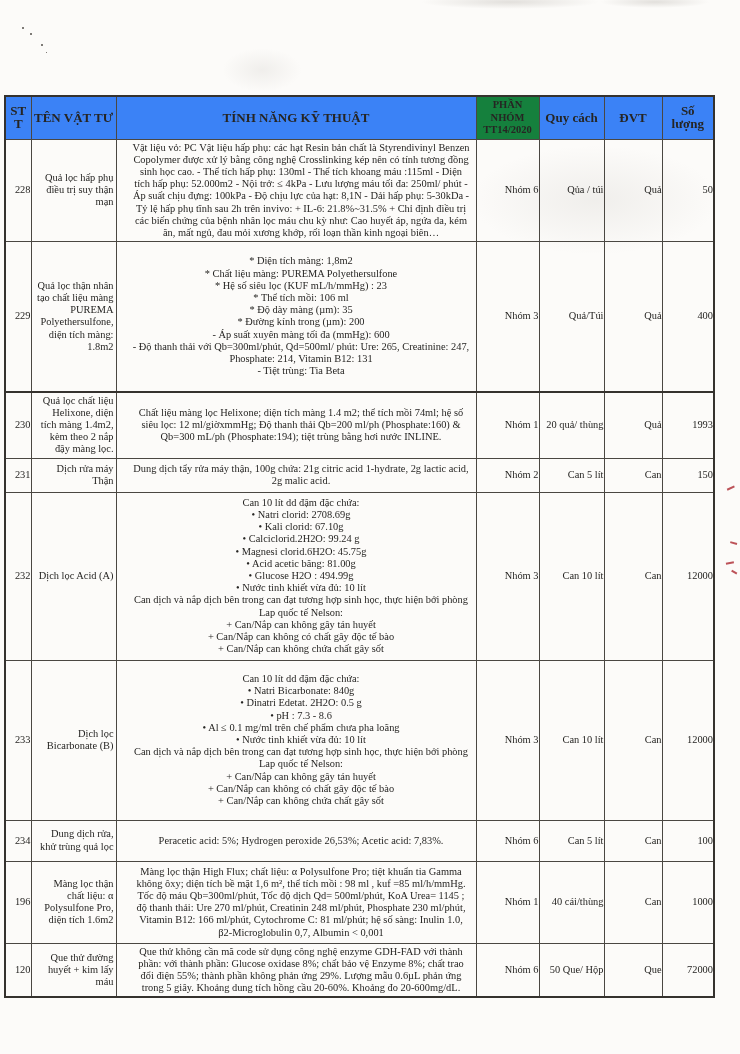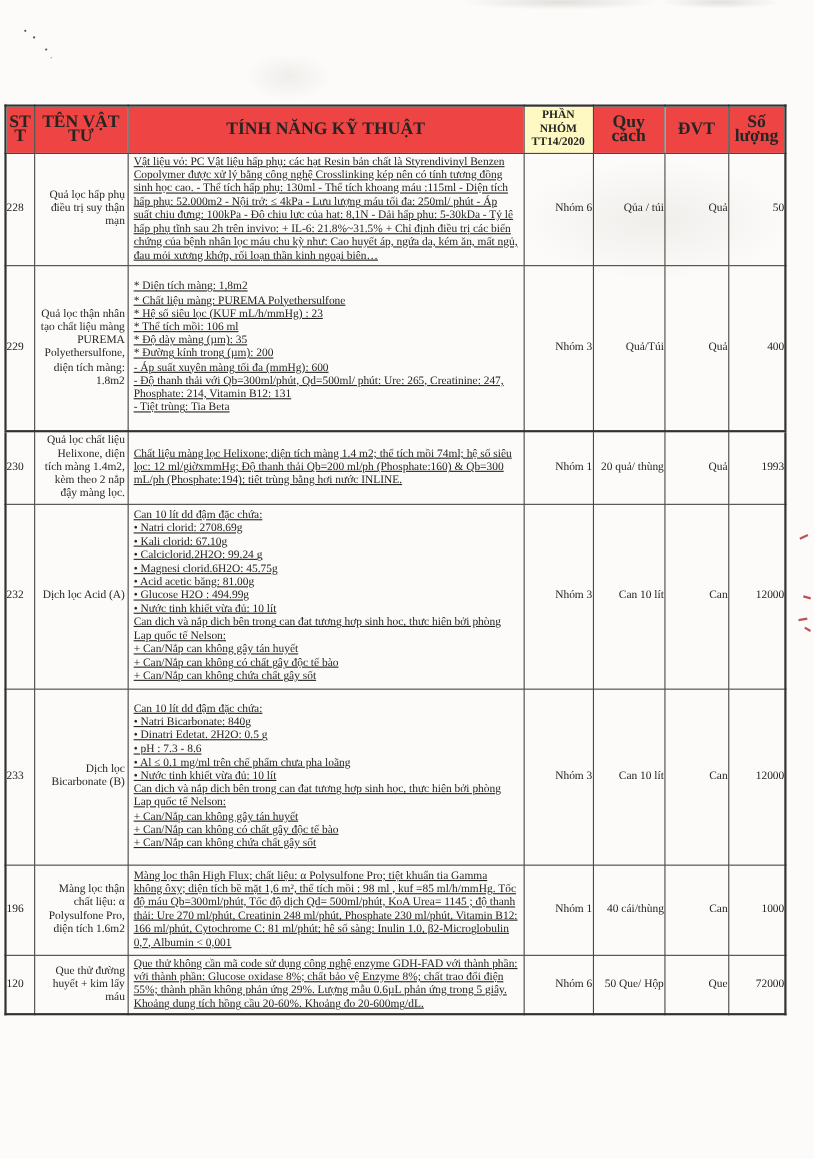--- a/index.html
+++ b/index.html
@@ -20,28 +20,28 @@
   table.spec-table {
     position:absolute; left:4px; top:95px; width:709px;
     border-collapse:collapse; table-layout:fixed;
     border:2px solid #35322e;
   }
   .spec-table th, .spec-table td {
     border:1px solid #4a4742; overflow:hidden;
     vertical-align:middle; word-wrap:break-word;
   }
   .spec-table thead th {
-    font-weight:bold; font-size:16px; line-height:12.5px;
-    text-align:center; background:#ef4444; padding:2px 1px;
+    font-weight:bold; font-size:13px; line-height:12.5px;
+    text-align:center; background:#3b82f6; padding:2px 1px;
   }
-  .spec-table thead th.group-h { font-size:10.5px; background:#fef9c3; }
+  .spec-table thead th.group-h { font-size:10.5px; background:#15803d; }
   .spec-table td { font-size:10.4px; line-height:12.2px; }
-  .c-stt  { text-align:left; font-size:10.6px;margin-left:38px; }
+  .c-stt  { text-align:right; font-size:10.6px;margin-left:38px; }
   .c-name { text-align:right; padding:2px 2px 2px 4px; font-size:10.3px; line-height:12.1px; }
-  .c-spec { text-align:left; padding:2px 5px 2px 5px; white-space:pre-line;text-decoration:underline; }
+  .c-spec { text-align:center; padding:2px 5px 2px 15px; white-space:pre-line; }
   .c-mid  { text-align:right; }
   .thick-top { border-top:2px solid #35322e !important; }
 </style>
 </head>
 <body>
 
 <div class="page">
 
   <div class="smudge" style="left:420px;top:-5px;width:180px;height:14px;"></div>
   <div class="smudge" style="left:600px;top:-4px;width:110px;height:12px;"></div>
@@ -106,20 +106,29 @@
       </tr>
       <tr class="thick-top" style="height:63px;">
         <td class="c-stt">230</td>
         <td class="c-name">Quả lọc chất liệu Helixone, diện tích màng 1.4m2, kèm theo 2 nắp đậy màng lọc.</td>
         <td class="c-spec">Chất liệu màng lọc Helixone; diện tích màng 1.4 m2; thể tích mồi 74ml; hệ số siêu lọc: 12 ml/giờxmmHg; Độ thanh thải Qb=200 ml/ph (Phosphate:160) &amp; Qb=300 mL/ph (Phosphate:194); tiệt trùng bằng hơi nước INLINE.</td>
         <td class="c-mid">Nhóm 1</td>
         <td class="c-mid">20 quả/ thùng</td>
         <td class="c-mid">Quả</td>
         <td class="c-mid">1993</td>
       </tr>
+      <tr style="height:34px;">
+        <td class="c-stt">231</td>
+        <td class="c-name">Dịch rửa máy Thận</td>
+        <td class="c-spec">Dung dịch tẩy rửa máy thận, 100g chứa: 21g citric acid 1-hydrate, 2g lactic acid, 2g malic acid.</td>
+        <td class="c-mid">Nhóm 2</td>
+        <td class="c-mid">Can 5 lít</td>
+        <td class="c-mid">Can</td>
+        <td class="c-mid">150</td>
+      </tr>
       <tr style="height:168px;">
         <td class="c-stt">232</td>
         <td class="c-name">Dịch lọc Acid (A)</td>
         <td class="c-spec">Can 10 lít dd đậm đặc chứa:
 • Natri clorid: 2708.69g
 • Kali clorid: 67.10g
 • Calciclorid.2H2O: 99.24 g
 • Magnesi clorid.6H2O: 45.75g
 • Acid acetic băng: 81.00g
 • Glucose H2O : 494.99g
@@ -146,20 +155,29 @@
 Can dịch và nắp dịch bên trong can đạt tương hợp sinh học, thực hiện bởi phòng
 Lap quốc tế Nelson:
 + Can/Nắp can không gây tán huyết
 + Can/Nắp can không có chất gây độc tế bào
 + Can/Nắp can không chứa chất gây sốt</td>
         <td class="c-mid">Nhóm 3</td>
         <td class="c-mid">Can 10 lít</td>
         <td class="c-mid">Can</td>
         <td class="c-mid">12000</td>
       </tr>
+      <tr style="height:41px;">
+        <td class="c-stt">234</td>
+        <td class="c-name">Dung dịch rửa, khử trùng quả lọc</td>
+        <td class="c-spec">Peracetic acid: 5%; Hydrogen peroxide 26,53%; Acetic acid: 7,83%.</td>
+        <td class="c-mid">Nhóm 6</td>
+        <td class="c-mid">Can 5 lít</td>
+        <td class="c-mid">Can</td>
+        <td class="c-mid">100</td>
+      </tr>
       <tr style="height:82px;">
         <td class="c-stt">196</td>
         <td class="c-name">Màng lọc thận chất liệu:  α Polysulfone Pro, diện tích 1.6m2</td>
         <td class="c-spec">Màng lọc thận High Flux; chất liệu:  α Polysulfone Pro; tiệt  khuẩn  tia Gamma không ôxy; diện tích bề mặt 1,6 m², thể tích mồi : 98 ml , kuf =85 ml/h/mmHg. Tốc độ máu Qb=300ml/phút, Tốc độ dịch Qd= 500ml/phút, KoA Urea= 1145 ;  độ thanh thải: Ure 270 ml/phút, Creatinin 248 ml/phút, Phosphate 230 ml/phút, Vitamin B12: 166 ml/phút, Cytochrome C: 81 ml/phút; hệ số sàng: Inulin 1.0, β2-Microglobulin 0,7, Albumin &lt; 0,001</td>
         <td class="c-mid">Nhóm 1</td>
         <td class="c-mid">40 cái/thùng</td>
         <td class="c-mid">Can</td>
         <td class="c-mid">1000</td>
       </tr>
       <tr style="height:54px;">

